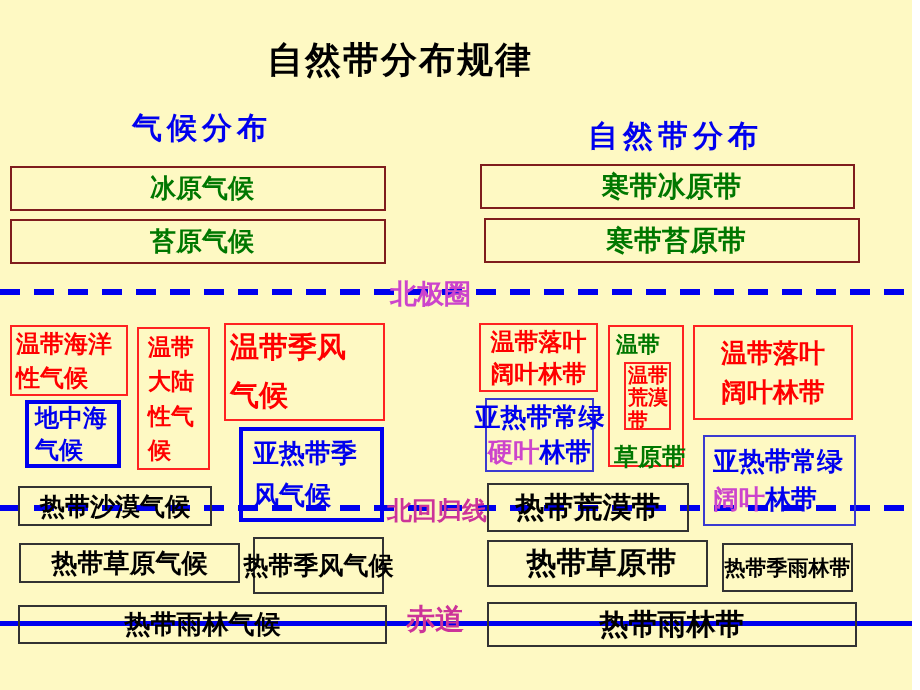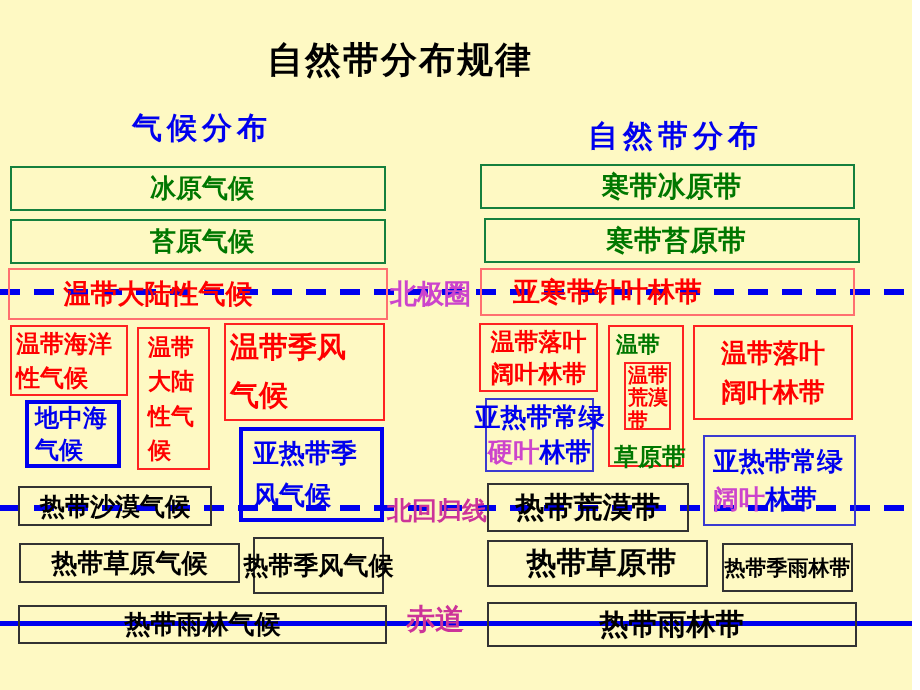--- a/index.html
+++ b/index.html
@@ -13,21 +13,21 @@
     background:repeating-linear-gradient(90deg,#0000ee 0 20px,transparent 20px 34px);}
   .lat-solid{left:0;width:920px;height:5px;background:#0000ee;z-index:1;}
   .lat-label{font-weight:bold;z-index:4;white-space:nowrap;}
   .lab-arctic{color:#cc44cc;font-size:27px;}
   .lab-pink{color:#cc3399;}
   
   .box{position:absolute;box-sizing:border-box;display:flex;flex-direction:column;
        justify-content:center;align-items:center;font-weight:bold;z-index:2;
        background:transparent;white-space:nowrap;}
   .box .ln{display:block;}
-  .g{border:2px solid #15803d;color:#007700;padding-left:8px;}
+  .g{border:2px solid #7f1d1d;color:#007700;padding-left:8px;}
   .r{border:2px solid #ff2222;color:#ff0000;}
   .rw{border:2px solid #ff7070;color:#ff0000;}
   .b{border:4px solid #0000ee;color:#0000ee;}
   .bt{border:2px solid #3a3ad0;color:#0000ee;}
   .k{border:2px solid #333;color:#000;}
   .left-align{align-items:flex-start;}
   .leaf{color:#cc44cc;}
   .grn{color:#007700;}
   .blu{color:#0000ee;}
 </style>
@@ -50,23 +50,20 @@
   <div class="abs lat-label lab-pink" style="left:406px;top:600px;font-size:29px;">赤道</div>
 
   <div class="box g" style="left:10px;top:166px;width:376px;height:45px;font-size:26px;">
     <span class="ln">冰原气候</span>
   </div>
 
   <div class="box g" style="left:10px;top:219px;width:376px;height:45px;font-size:26px;">
     <span class="ln">苔原气候</span>
   </div>
 
-  <div class="box rw" style="left:8px;top:268px;width:380px;height:52px;font-size:27px;padding-right:80px;">
-    <span class="ln">温带大陆性气候</span>
-  </div>
 
   <div class="box r left-align" style="left:10px;top:325px;width:118px;height:71px;font-size:24px;line-height:1.4;padding-left:4px;">
     <span class="ln">温带海洋</span>
     <span class="ln">性气候</span>
   </div>
 
   <div class="box r left-align" style="left:137px;top:327px;width:73px;height:143px;font-size:23px;line-height:1.5;padding-left:9px;">
     <span class="ln">温带</span>
     <span class="ln">大陆</span>
     <span class="ln">性气</span>
@@ -105,23 +102,20 @@
   </div>
 
   <div class="box g" style="left:480px;top:164px;width:375px;height:45px;font-size:28px;">
     <span class="ln">寒带冰原带</span>
   </div>
 
   <div class="box g" style="left:484px;top:218px;width:376px;height:45px;font-size:28px;">
     <span class="ln">寒带苔原带</span>
   </div>
 
-  <div class="box rw" style="left:480px;top:268px;width:375px;height:48px;font-size:27px;padding-right:120px;align-items:center;justify-content:flex-start;padding-top:4px;">
-    <span class="ln">亚寒带针叶林带</span>
-  </div>
 
   <div class="box r" style="left:479px;top:323px;width:119px;height:69px;font-size:24px;line-height:1.3;">
     <span class="ln">温带落叶</span>
     <span class="ln">阔叶林带</span>
   </div>
 
   <div class="box r" style="left:608px;top:325px;width:76px;height:142px;overflow:visible;">
     <span class="abs grn" style="left:6px;top:3px;font-size:22px;font-weight:bold;">温带</span>
     <div class="abs r" style="left:14px;top:35px;width:47px;height:68px;border-width:2px;display:flex;flex-direction:column;align-items:flex-start;padding-left:2px;font-size:20px;line-height:1.12;font-weight:bold;z-index:2;">
       <span class="ln">温带</span>

